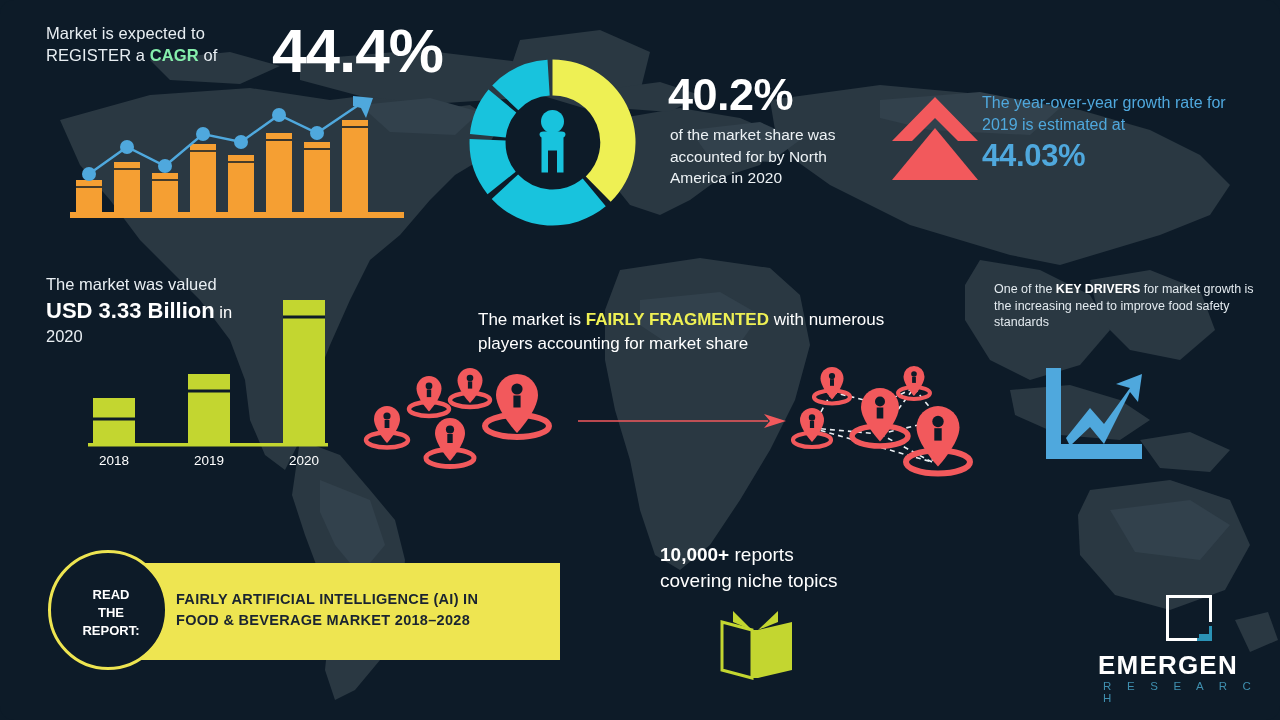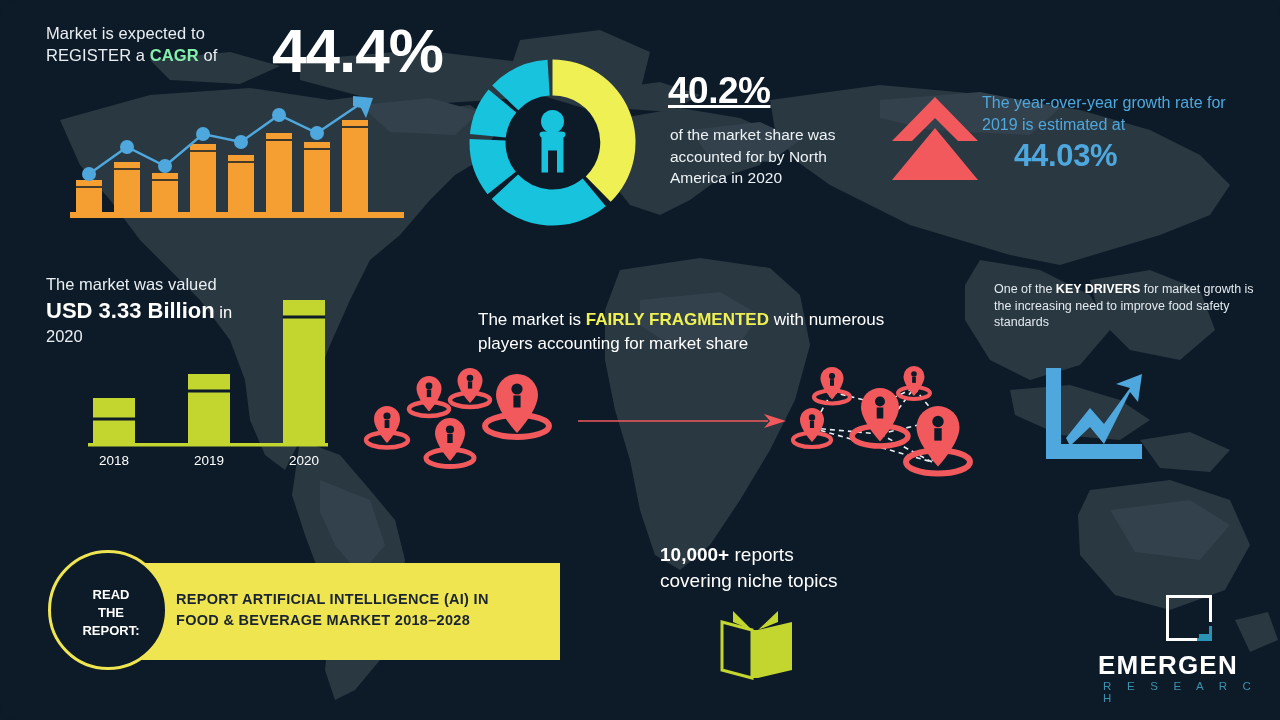--- a/index.html
+++ b/index.html
@@ -46,24 +46,23 @@
 
   
   #orange-chart { left: 70px; top: 92px; width: 340px; height: 128px; }
 
   
   #donut { left: 455px; top: 45px; width: 195px; height: 195px; }
 
   
   #share-value {
     left: 668px; top: 72px;
-    font-size: 37px; font-weight: 700;
+    font-size: 45px; font-weight: 700;
     letter-spacing: -0.5px; line-height: 1;
     color: #ffffff;
-    text-decoration: underline;
   }
   #share-desc {
     left: 670px; top: 124px;
     width: 170px;
     font-size: 15.5px;
     line-height: 21.5px;
     color: #edf2f5;
   }
 
   
@@ -73,21 +72,20 @@
     width: 270px;
     font-size: 16px;
     line-height: 22px;
     color: #4fa8dd;
   }
   #yoy-value {
     left: 982px; top: 140px;
     font-size: 31px; font-weight: 700;
     color: #4fa8dd; line-height: 1;
     letter-spacing: -0.3px;
-    margin-left: 32px;
   }
 
   
   #value-line1 {
     left: 46px; top: 273px;
     font-size: 16.5px; color: #e8eef2; line-height: 22px;
   }
   #value-line2 {
     left: 46px; top: 298px;
     font-size: 22px; font-weight: 700; color: #ffffff; line-height: 26px;
@@ -424,21 +422,21 @@
     </g>
   </svg>
 
   <svg class="layer" id="growth-icon" viewBox="0 0 110 100">
     <path d="M8 2 L23 2 L23 78 L104 78 L104 93 L8 93 Z" fill="#4fa8dd"></path>
     <path d="M28 72 L52 42 L66 58 L92 22 L78 18 L104 8 L100 36 L92 26 L66 78 L52 61 L32 80 Z" fill="#4fa8dd"></path>
   </svg>
 
   <div class="layer" id="banner-bar"></div>
   <div class="layer" id="banner-title">
-    <span>REPORT ARTIFICIAL INTELLIGENCE (AI) IN</span><br>
+    <span>FAIRLY ARTIFICIAL INTELLIGENCE (AI) IN</span><br>
     <span>FOOD &amp; BEVERAGE MARKET 2018–2028</span>
   </div>
   <div class="layer" id="banner-circle">
     <div id="banner-circle-label">
       <span>READ</span>
       <span>THE</span>
       <span>REPORT:</span>
     </div>
   </div>
 

